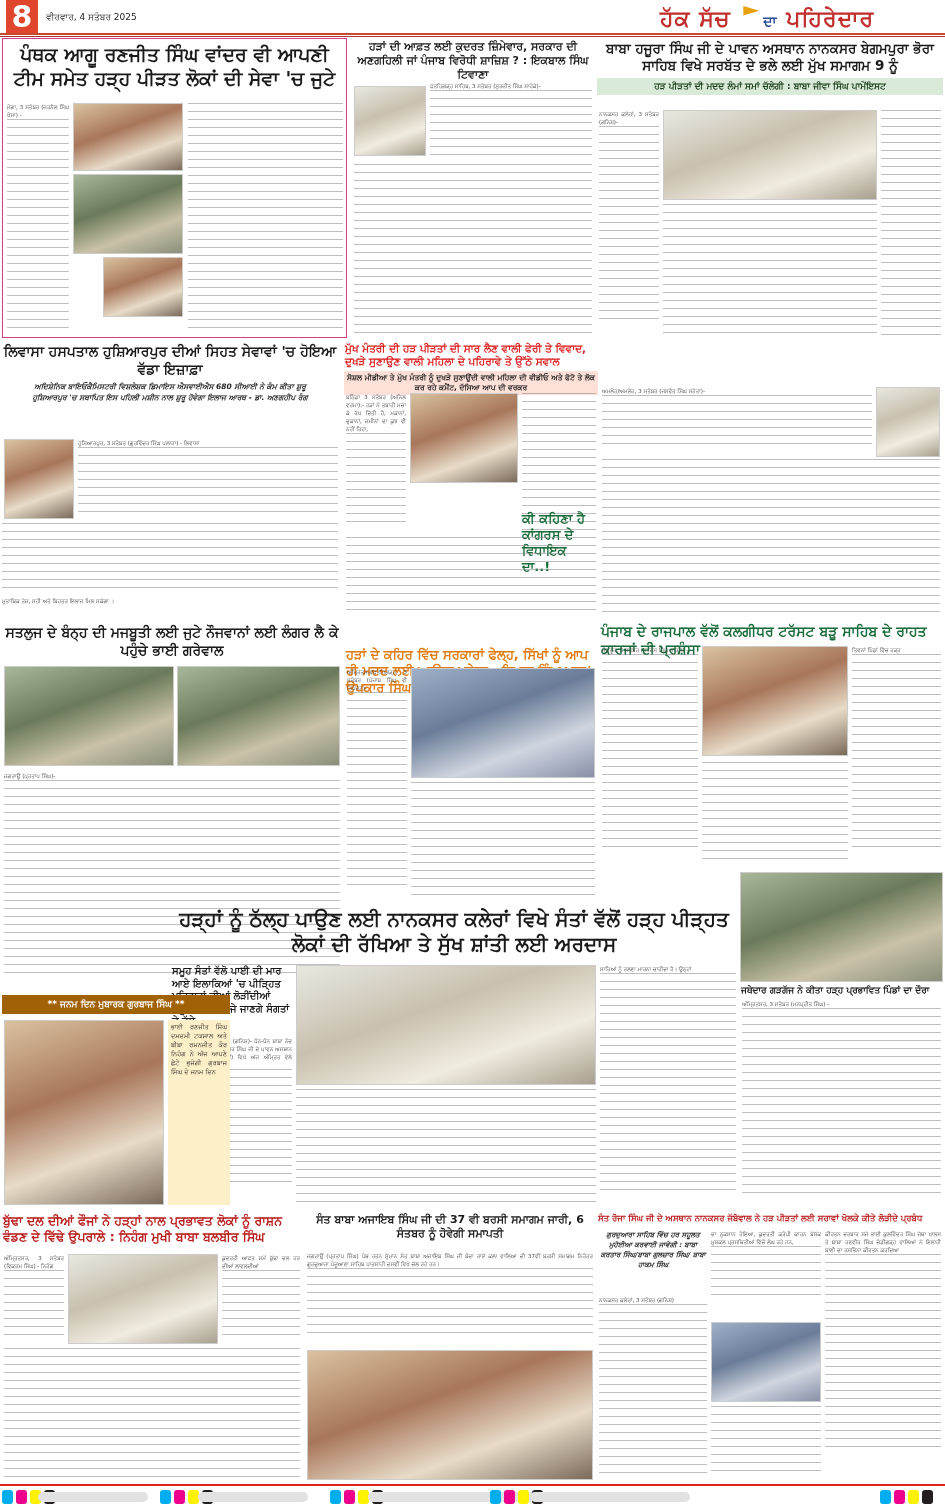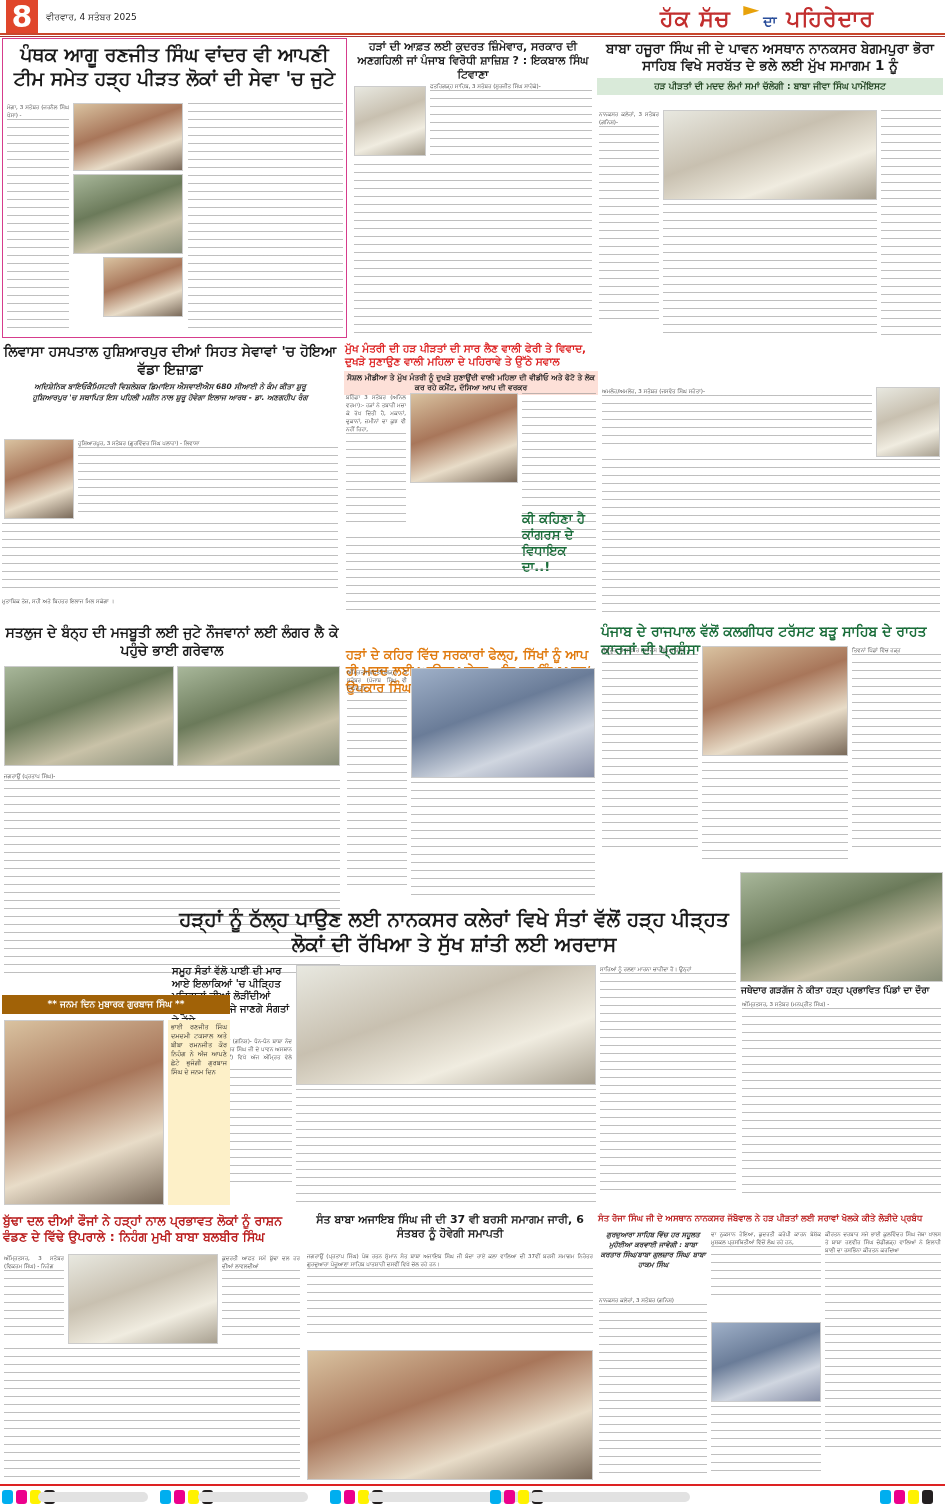--- a/index.html
+++ b/index.html
@@ -72,21 +72,21 @@
   <div class="headline dark" style="font-size:11px; padding:2px;">ਹੜਾਂ ਦੀ ਆਫ਼ਤ ਲਈ ਕੁਦਰਤ ਜ਼ਿੰਮੇਵਾਰ, ਸਰਕਾਰ ਦੀ ਅਣਗਹਿਲੀ ਜਾਂ ਪੰਜਾਬ ਵਿਰੋਧੀ ਸ਼ਾਜ਼ਿਸ਼ ? : ਇਕਬਾਲ ਸਿੰਘ ਟਿਵਾਣਾ</div>
   <div class="abs photo white" style="left:2px; top:48px; width:72px; height:70px;"></div>
   <div class="abs text-col" style="left:78px; top:44px; width:162px; height:80px;">
     <div>ਫਤਹਿਗੜ੍ਹ ਸਾਹਿਬ, 3 ਸਤੰਬਰ (ਸੁਰਜੀਤ ਸਿੰਘ ਸਾਹੋਕੇ)-</div>
     <div class="lines" style="height:70px;"></div>
   </div>
   <div class="abs text-col lines" style="left:2px; top:126px; width:238px; height:170px;"></div>
 </div>
 
 <div class="abs" style="left:597px; top:38px; width:346px; height:300px;">
-  <div class="headline dark" style="font-size:13.5px; padding:2px;">ਬਾਬਾ ਹਜੂਰਾ ਸਿੰਘ ਜੀ ਦੇ ਪਾਵਨ ਅਸਥਾਨ ਨਾਨਕਸਰ ਬੇਗਮਪੁਰਾ ਭੋਰਾ ਸਾਹਿਬ ਵਿਖੇ ਸਰਬੱਤ ਦੇ ਭਲੇ ਲਈ ਮੁੱਖ ਸਮਾਗਮ 1 ਨੂੰ</div>
+  <div class="headline dark" style="font-size:13.5px; padding:2px;">ਬਾਬਾ ਹਜੂਰਾ ਸਿੰਘ ਜੀ ਦੇ ਪਾਵਨ ਅਸਥਾਨ ਨਾਨਕਸਰ ਬੇਗਮਪੁਰਾ ਭੋਰਾ ਸਾਹਿਬ ਵਿਖੇ ਸਰਬੱਤ ਦੇ ਭਲੇ ਲਈ ਮੁੱਖ ਸਮਾਗਮ 9 ਨੂੰ</div>
   <div class="sub-band" style="font-size:9px; padding:3px; margin-top:2px;">ਹੜ ਪੀੜਤਾਂ ਦੀ ਮਦਦ ਲੰਮਾਂ ਸਮਾਂ ਚੱਲੇਗੀ : ਬਾਬਾ ਜੀਵਾ ਸਿੰਘ ਪਾਮੇਂਇਸਟ</div>
   <div class="abs text-col" style="left:2px; top:72px; width:60px; height:225px;">
     <div>ਨਾਨਕਸਰ ਕਲੇਰਾਂ, 3 ਸਤੰਬਰ (ਗਨਿਸ਼)-</div>
     <div class="lines" style="height:200px;"></div>
   </div>
   <div class="abs photo white" style="left:66px; top:72px; width:214px; height:90px;"></div>
   <div class="abs text-col lines" style="left:66px; top:166px; width:214px; height:130px;"></div>
   <div class="abs text-col lines" style="left:284px; top:72px; width:60px; height:225px;"></div>
 </div>
 

